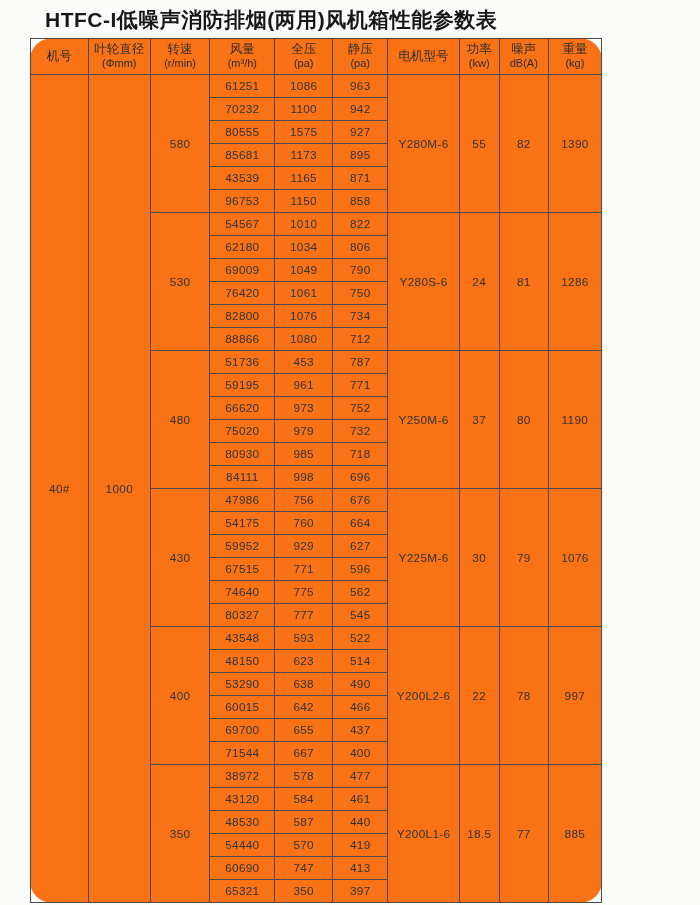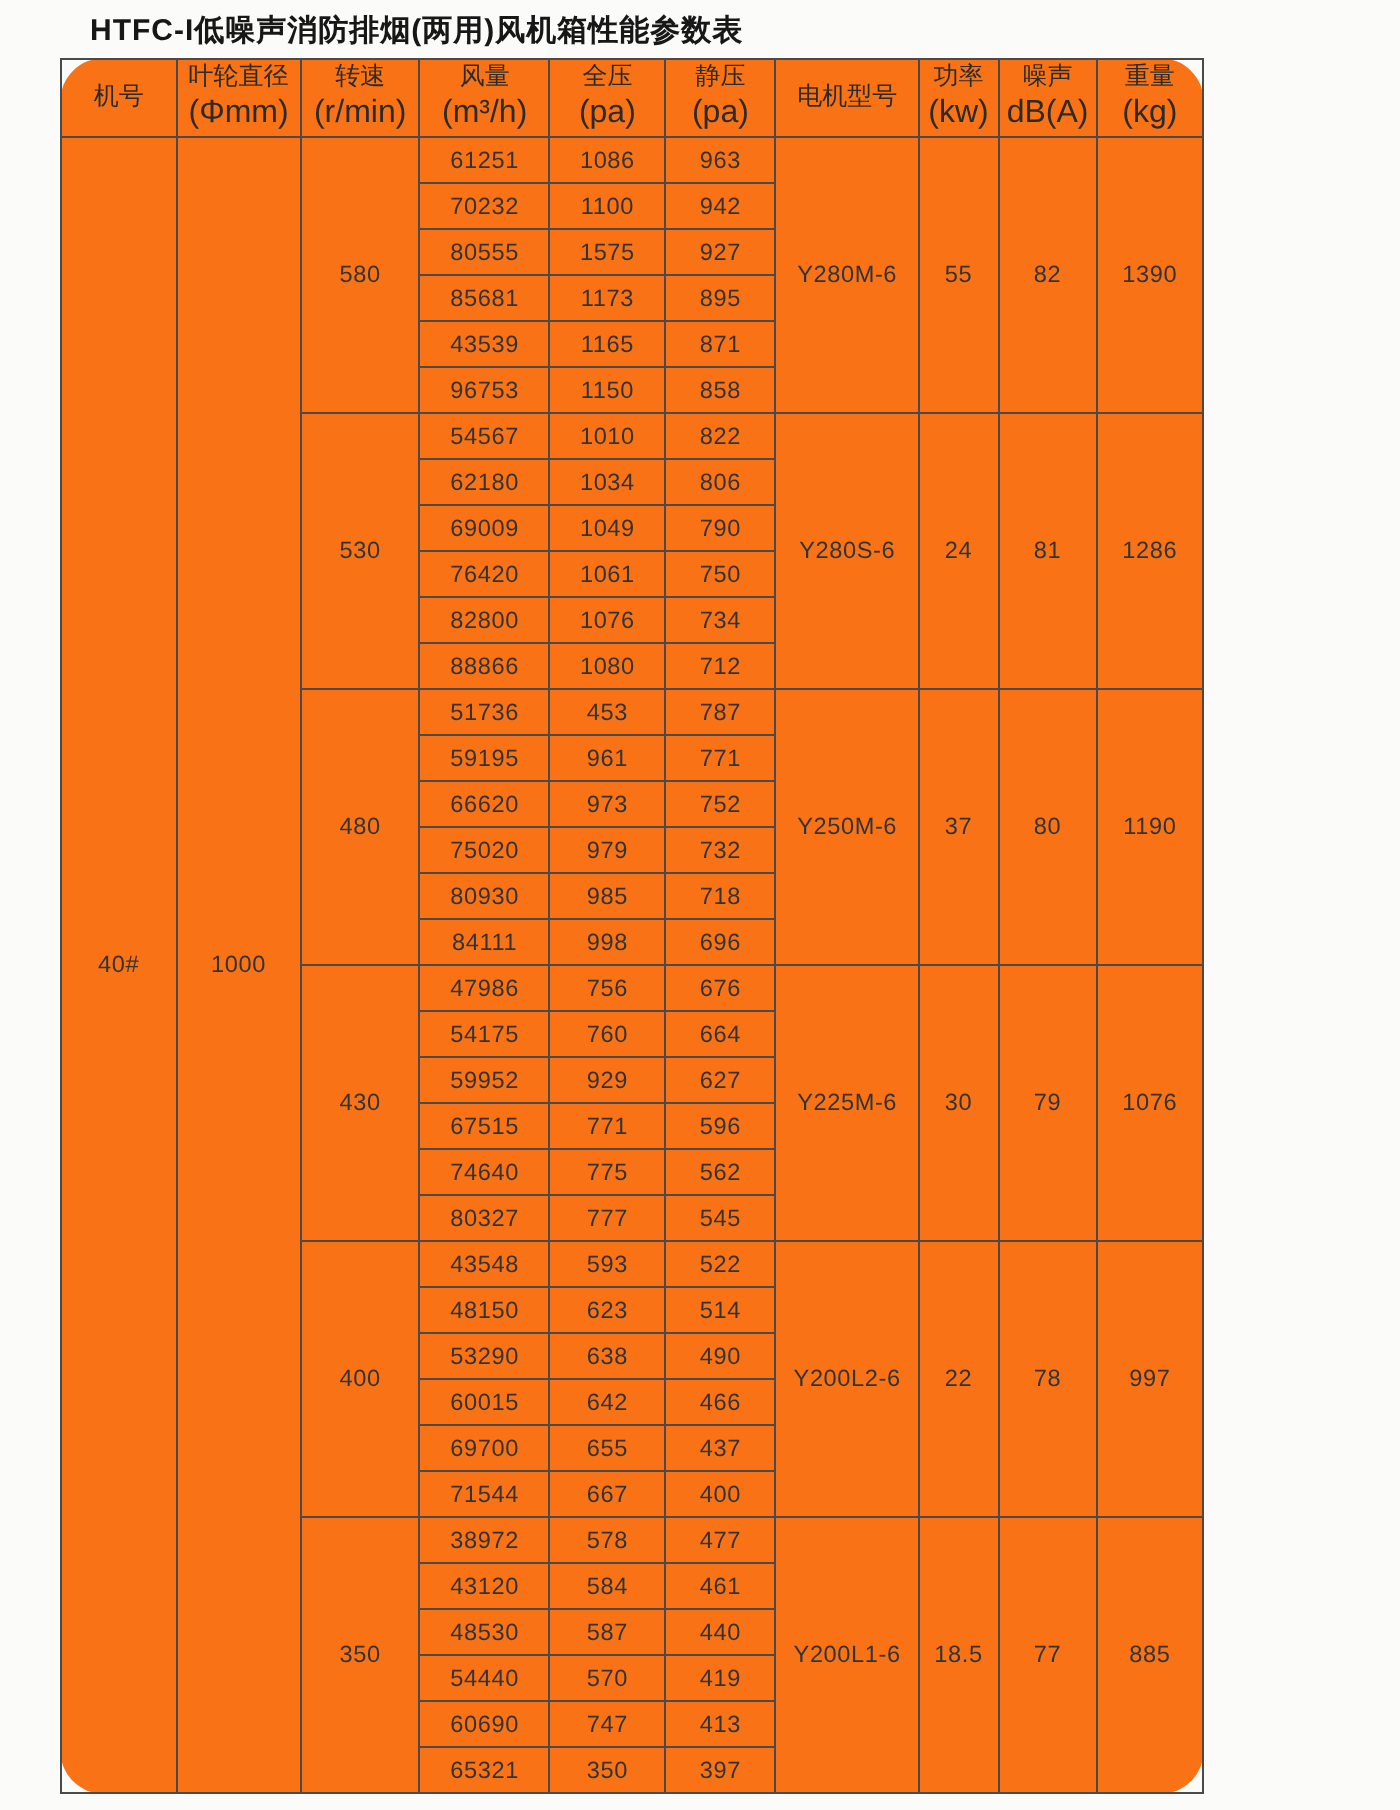--- a/index.html
+++ b/index.html
@@ -4,21 +4,21 @@
 <style>
   * { box-sizing: border-box; margin: 0; padding: 0; }
   html, body { width: 700px; height: 905px; }
   body {
     background: #fbfbfa;
     font-family: "Liberation Sans", "DejaVu Sans", sans-serif;
     color: #2e2e2e;
   }
   .page { padding: 6px 0 0 30px; }
   .page-title {
-    font-size: 15px;
+    font-size: 21px;
     font-weight: bold;
     color: #171717;
     letter-spacing: 0.5px;
     padding-left: 15px;
     margin-bottom: 4px;
     white-space: nowrap;
   }
   table.spec {
     border-collapse: collapse;
     width: 572px;
@@ -36,21 +36,21 @@
   table.spec thead th { height: 36px; padding: 1px 0; }
   .hwrap {
     display: flex;
     flex-direction: column;
     align-items: center;
     justify-content: center;
     height: 100%;
     line-height: 1.25;
   }
   .hlabel { font-size: 12.5px; color: #2b2b2b; }
-  .hunit  { font-size: 16px; color: #2b2b2b; }
+  .hunit  { font-size: 11px; color: #2b2b2b; }
   table.spec tbody td {
     height: 23px;
     font-size: 11.8px;
     color: #333;
     letter-spacing: 0.3px;
   }
 </style>
 </head>
 <body>
 

